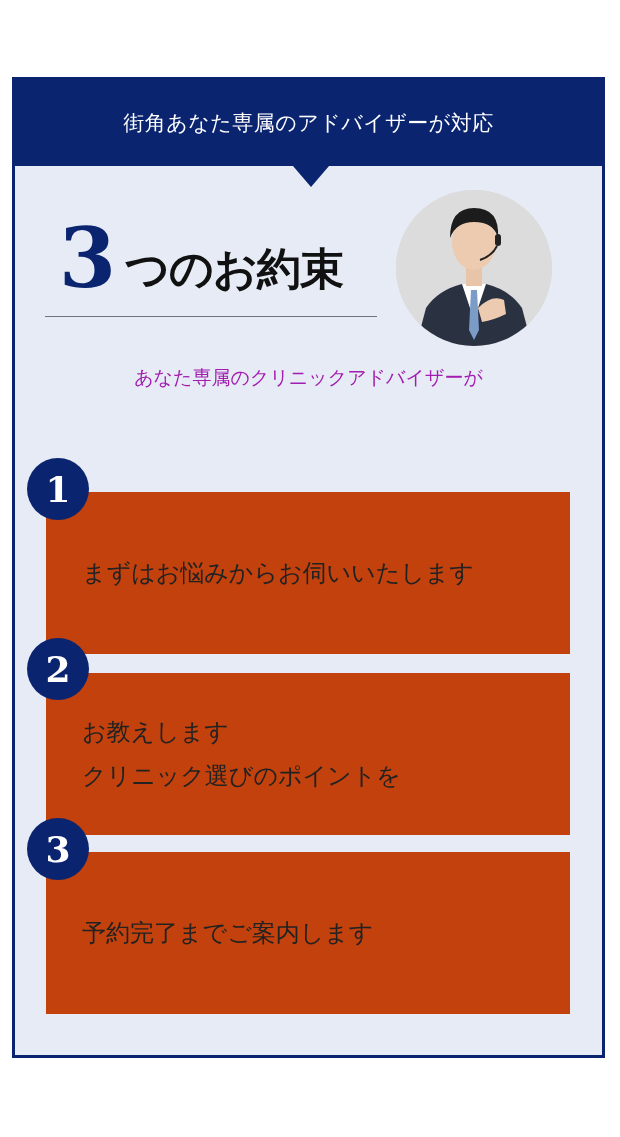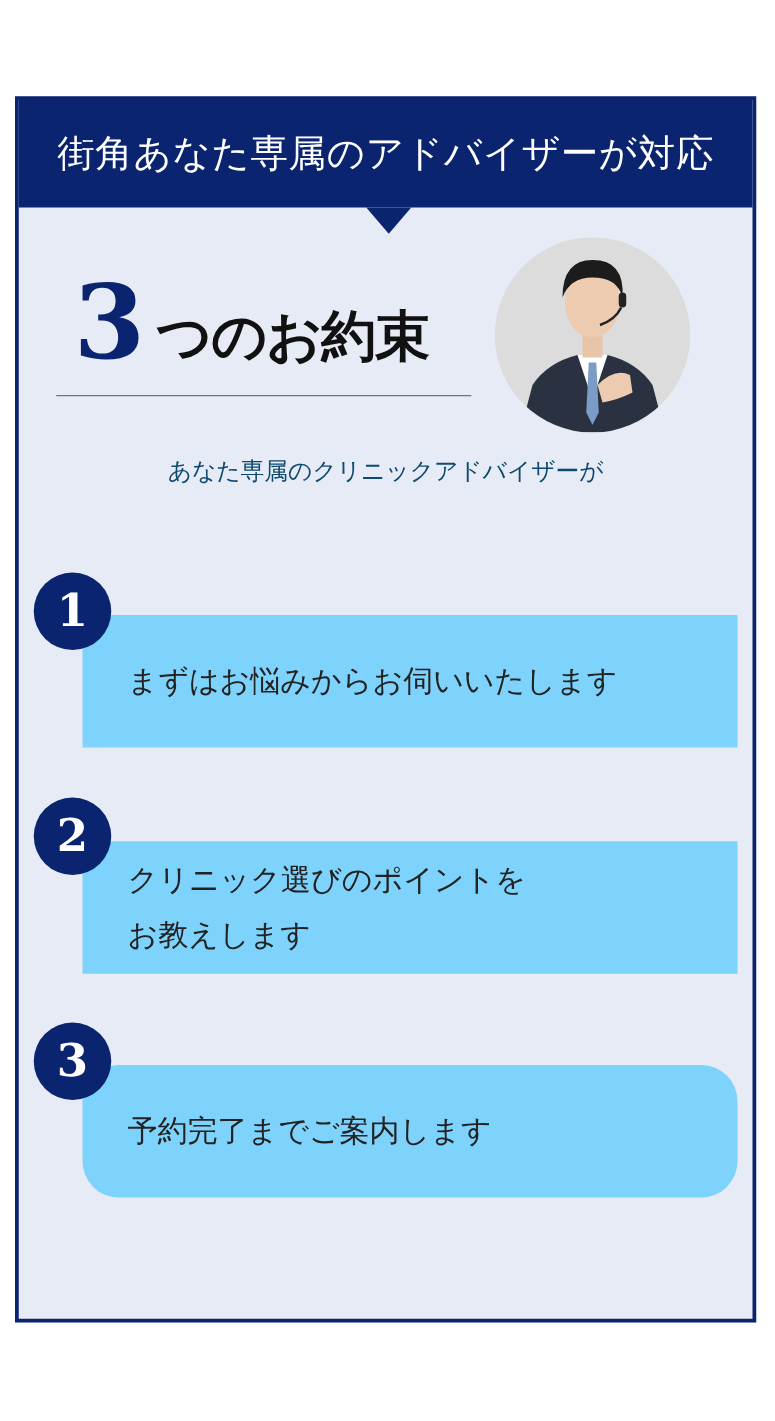--- a/index.html
+++ b/index.html
@@ -1,26 +1,26 @@
 <!DOCTYPE html>
 <html><head>
   <meta charset="utf-8">
   <style>
     html, body { margin:0; padding:0; background:#ffffff; }
     body { width:620px; height:1137px; position:relative; overflow:hidden; font-family:"DejaVu Sans", sans-serif; }
     .frame { position:absolute; left:12px; top:77px; width:593px; height:981px; box-sizing:border-box; border:3px solid #0a2470; background:#e6ebf6; }
-    .header { position:absolute; left:0; top:0; right:0; height:86px; background:#0a2470; color:#fff; font-size:30px; display:flex; align-items:center; justify-content:center; letter-spacing:0.5px; }
+    .header { position:absolute; left:0; top:0; right:0; height:86px; background:#0a2470; color:#fff; font-size:21px; display:flex; align-items:center; justify-content:center; letter-spacing:0.5px; }
     .header-arrow { position:absolute; left:278px; top:86px; width:0; height:0; border-left:18px solid transparent; border-right:18px solid transparent; border-top:21px solid #0a2470; }
     .title-wrap { position:absolute; left:30px; top:128px; width:332px; height:110px; }
     .title-num { position:absolute; left:14px; top:0; font-family:"DejaVu Serif", serif; font-size:82px; font-weight:bold; color:#0a2470; line-height:100px; }
     .title-text { position:absolute; left:80px; top:32px; font-family:Liberation Serif, serif; font-size:44px; font-weight:bold; color:#111; line-height:60px; letter-spacing:-1px; }
     .title-rule { position:absolute; left:0; top:108px; width:332px; height:1px; background:#6f7480; }
     .avatar { position:absolute; left:381px; top:110px; width:156px; height:156px; border-radius:50%; background:#dcdcdc; overflow:hidden; }
-    .subtitle { position:absolute; left:0; right:0; top:278px; text-align:center; font-size:19px; line-height:38px; color:#0c4a6e; }
-    .item { position:absolute; left:31px; width:524px; height:106px; background:#7dd3fc;margin-left:20px; }
+    .subtitle { position:absolute; left:0; right:0; top:278px; text-align:center; font-size:19px; line-height:38px; color:#a21caf; }
+    .item { position:absolute; left:31px; width:524px; height:162px; background:#c2410c; }
     .item-text { position:absolute; left:36px; right:20px; top:0; bottom:0; display:flex; align-items:center; font-size:24px; line-height:44px; color:#222; }
     .badge { position:absolute; width:62px; height:62px; border-radius:50%; background:#0a2470; color:#fff; font-family:"DejaVu Serif", serif; font-weight:bold; font-size:36px; display:flex; align-items:center; justify-content:center; }
   </style>
 </head>
 <body>
 
 <div class="frame">
   <div class="header">
     <span>街角あなた専属のアドバイザーが対応</span>
   </div>
@@ -56,30 +56,30 @@
       <span>まずはお悩みからお伺いいたします</span>
     </div>
   </div>
   <div class="badge" style="left:12px; top:378px;">
     <span>1</span>
   </div>
 
   <div class="item" style="top:593px;">
     <div class="item-text">
       <div>
+        <div>お教えします</div>
         <div>クリニック選びのポイントを</div>
-        <div>お教えします</div>
       </div>
     </div>
   </div>
   <div class="badge" style="left:12px; top:558px;">
     <span>2</span>
   </div>
 
-  <div class="item" style="top:772px;border-radius:29px;">
+  <div class="item" style="top:772px;">
     <div class="item-text">
       <span>予約完了までご案内します</span>
     </div>
   </div>
   <div class="badge" style="left:12px; top:738px;">
     <span>3</span>
   </div>
 </div>
 
 </body></html>

